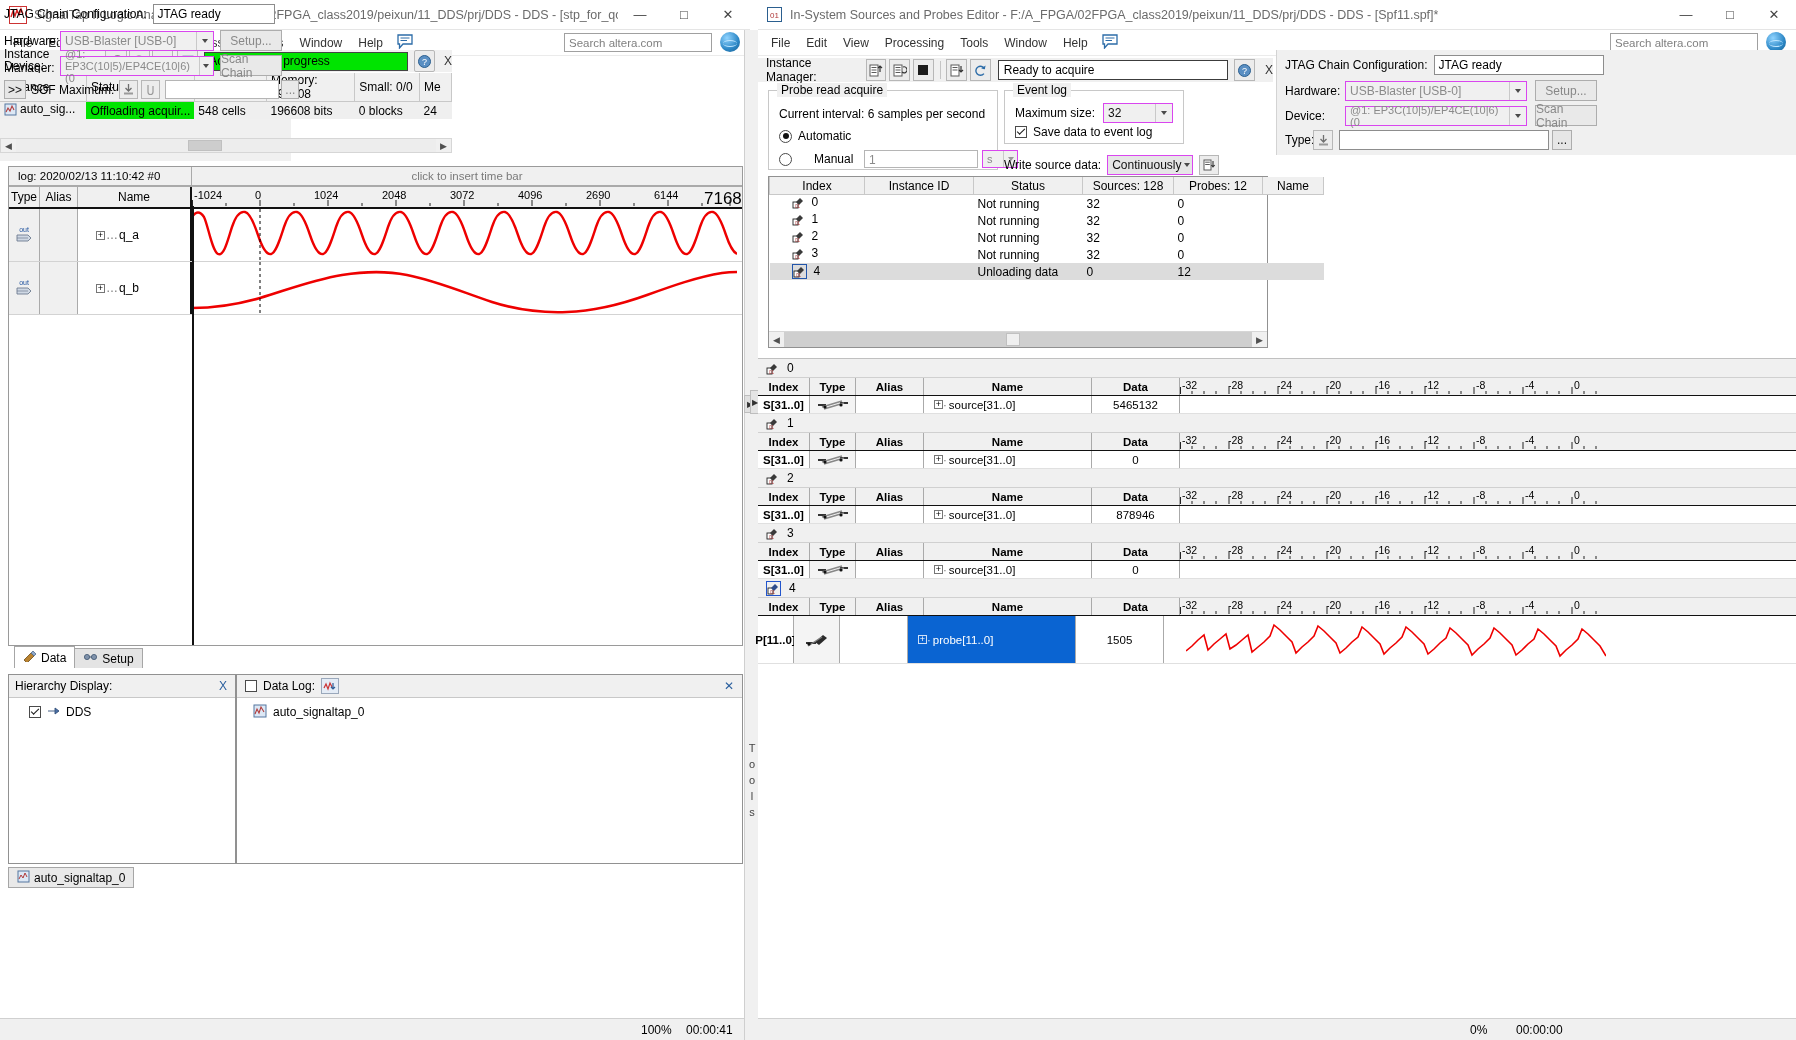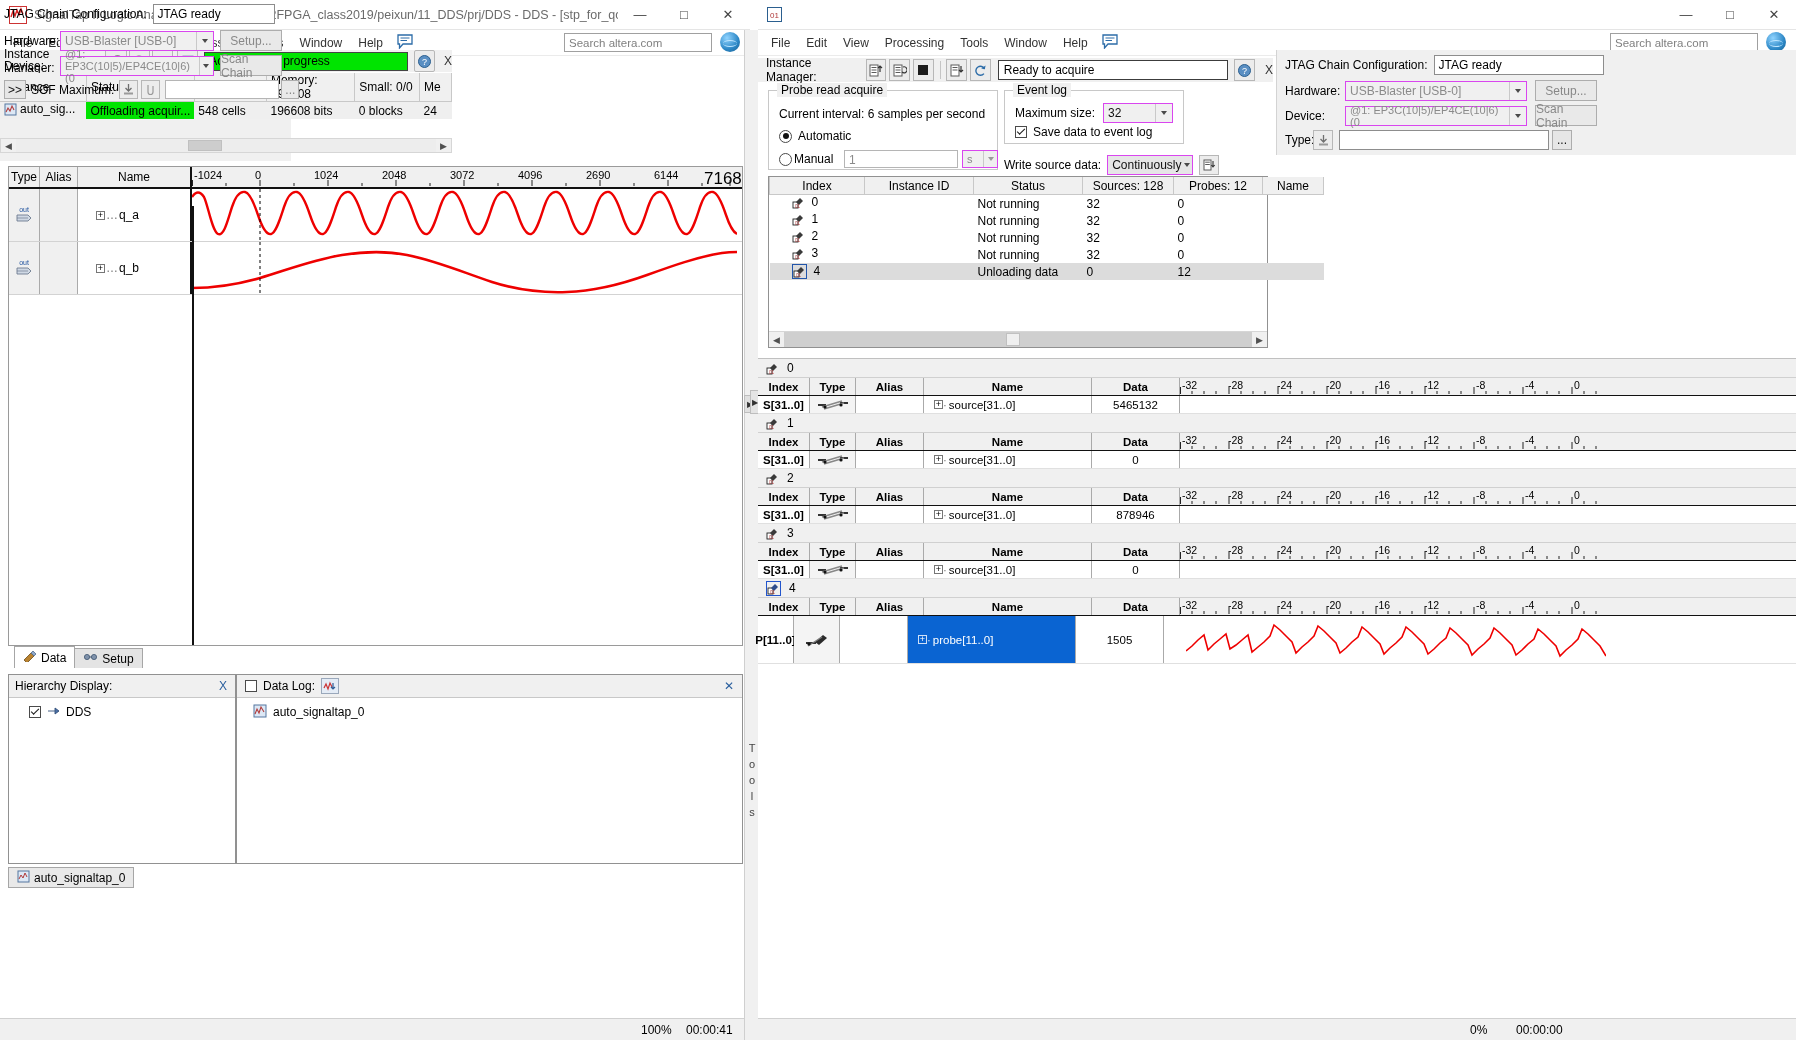--- a/index.html
+++ b/index.html
@@ -217,20 +217,24 @@
               <path d="M3 2v7a2.5 2.5 0 005 0V3" stroke="#9a9a9a" stroke-width="1.2" fill="none"></path>
             </svg>
         </div>
         <div class="inp disabled" style="margin-left:5px;width:114px;height:19px;background:#fff;"></div>
         <div class="btn" style="margin-left:2px;width:18px;height:19px;">...</div>
       </div>
     </div>
 
     <div class="sunken" style="position:absolute;left:8px;top:166px;width:735px;height:480px;border:1px solid #9a9a9a;background:#fff;">
 
+      <div style="display:flex;height:19px;background:#f0f0f0;border-bottom:1px solid #aaa;">
+        <div class="wv-cell" style="width:183px;justify-content:flex-start;padding-left:9px;font-weight:normal;font-size:11.5px;">log: 2020/02/13 11:10:42  #0</div>
+        <div class="wv-cell" style="flex:1;border-right:none;color:#7a7a7a;font-size:11.5px;font-weight:normal;">click to insert time bar</div>
+      </div>
 
       <div style="display:flex;height:20px;background:#f0f0f0;border-bottom:2px solid #111;">
         <div class="wv-cell" style="width:31px;border-bottom:none;">Type</div>
         <div class="wv-cell" style="width:38px;border-bottom:none;">Alias</div>
         <div class="wv-cell" style="width:114px;border-bottom:none;border-right:2px solid #111;">Name</div>
         <div style="flex:1;position:relative;">
           <div style="position:absolute;left:2px;top:2px;font-size:11px;">-1024</div>
           <div style="position:absolute;left:63px;top:2px;font-size:11px;">0</div>
           <div style="position:absolute;left:122px;top:2px;font-size:11px;">1024</div>
           <div style="position:absolute;left:190px;top:2px;font-size:11px;">2048</div>
@@ -418,20 +422,21 @@
 
   <div class="win" style="left:758px;top:0px;width:1038px;height:1040px;background:#fff;border:none;">
 
     <div class="titlebar" style="width:1038px;">
       <span class="tico">
         <svg width="15" height="15" viewBox="0 0 15 15">
             <rect x="0.5" y="0.5" width="14" height="14" fill="#fff" stroke="#2b5f8f"></rect>
             <text x="7.5" y="11" font-size="8" text-anchor="middle" fill="#b03a3a" font-family="sans-serif">01</text>
           </svg>
       </span>
+      <span class="ttext">In-System Sources and Probes Editor - F:/A_FPGA/02FPGA_class2019/peixun/11_DDS/prj/DDS - DDS - [Spf11.spf]*</span>
       <div class="wbtns">
         <div class="wbtn">—</div>
         <div class="wbtn">□</div>
         <div class="wbtn close">✕</div>
       </div>
     </div>
 
     <div class="menubar" style="width:1038px;">
       <div class="mi">File</div>
       <div class="mi">Edit</div>
@@ -503,21 +508,21 @@
 
     <div class="fs" style="left:10px;top:90px;width:230px;height:80px;">
       <span class="cap">Probe read acquire</span>
       <div class="lbl" style="position:absolute;left:10px;top:16px;">Current interval:  6 samples per second</div>
       <div style="position:absolute;left:10px;top:38px;display:flex;align-items:center;">
         <span class="radio on"></span>
         <span class="lbl" style="margin-left:6px;">Automatic</span>
       </div>
       <div style="position:absolute;left:10px;top:59px;display:flex;align-items:center;">
         <span class="radio"></span>
-        <span class="lbl" style="margin-left:2px;width:48px;">Manual</span>
+        <span class="lbl" style="margin-left:22px;width:48px;">Manual</span>
         <div class="inp disabled" style="margin-left:2px;width:114px;height:18px;background:#fff;">1</div>
         <div class="combo" style="margin-left:4px;width:36px;height:18px;">
           <span style="font-size:11px;">s</span>
           <span class="arrow" style="width:13px;">
               <i class="tri-d" style="border-top-color:#9a9a9a;"></i>
             </span>
         </div>
       </div>
     </div>
 

